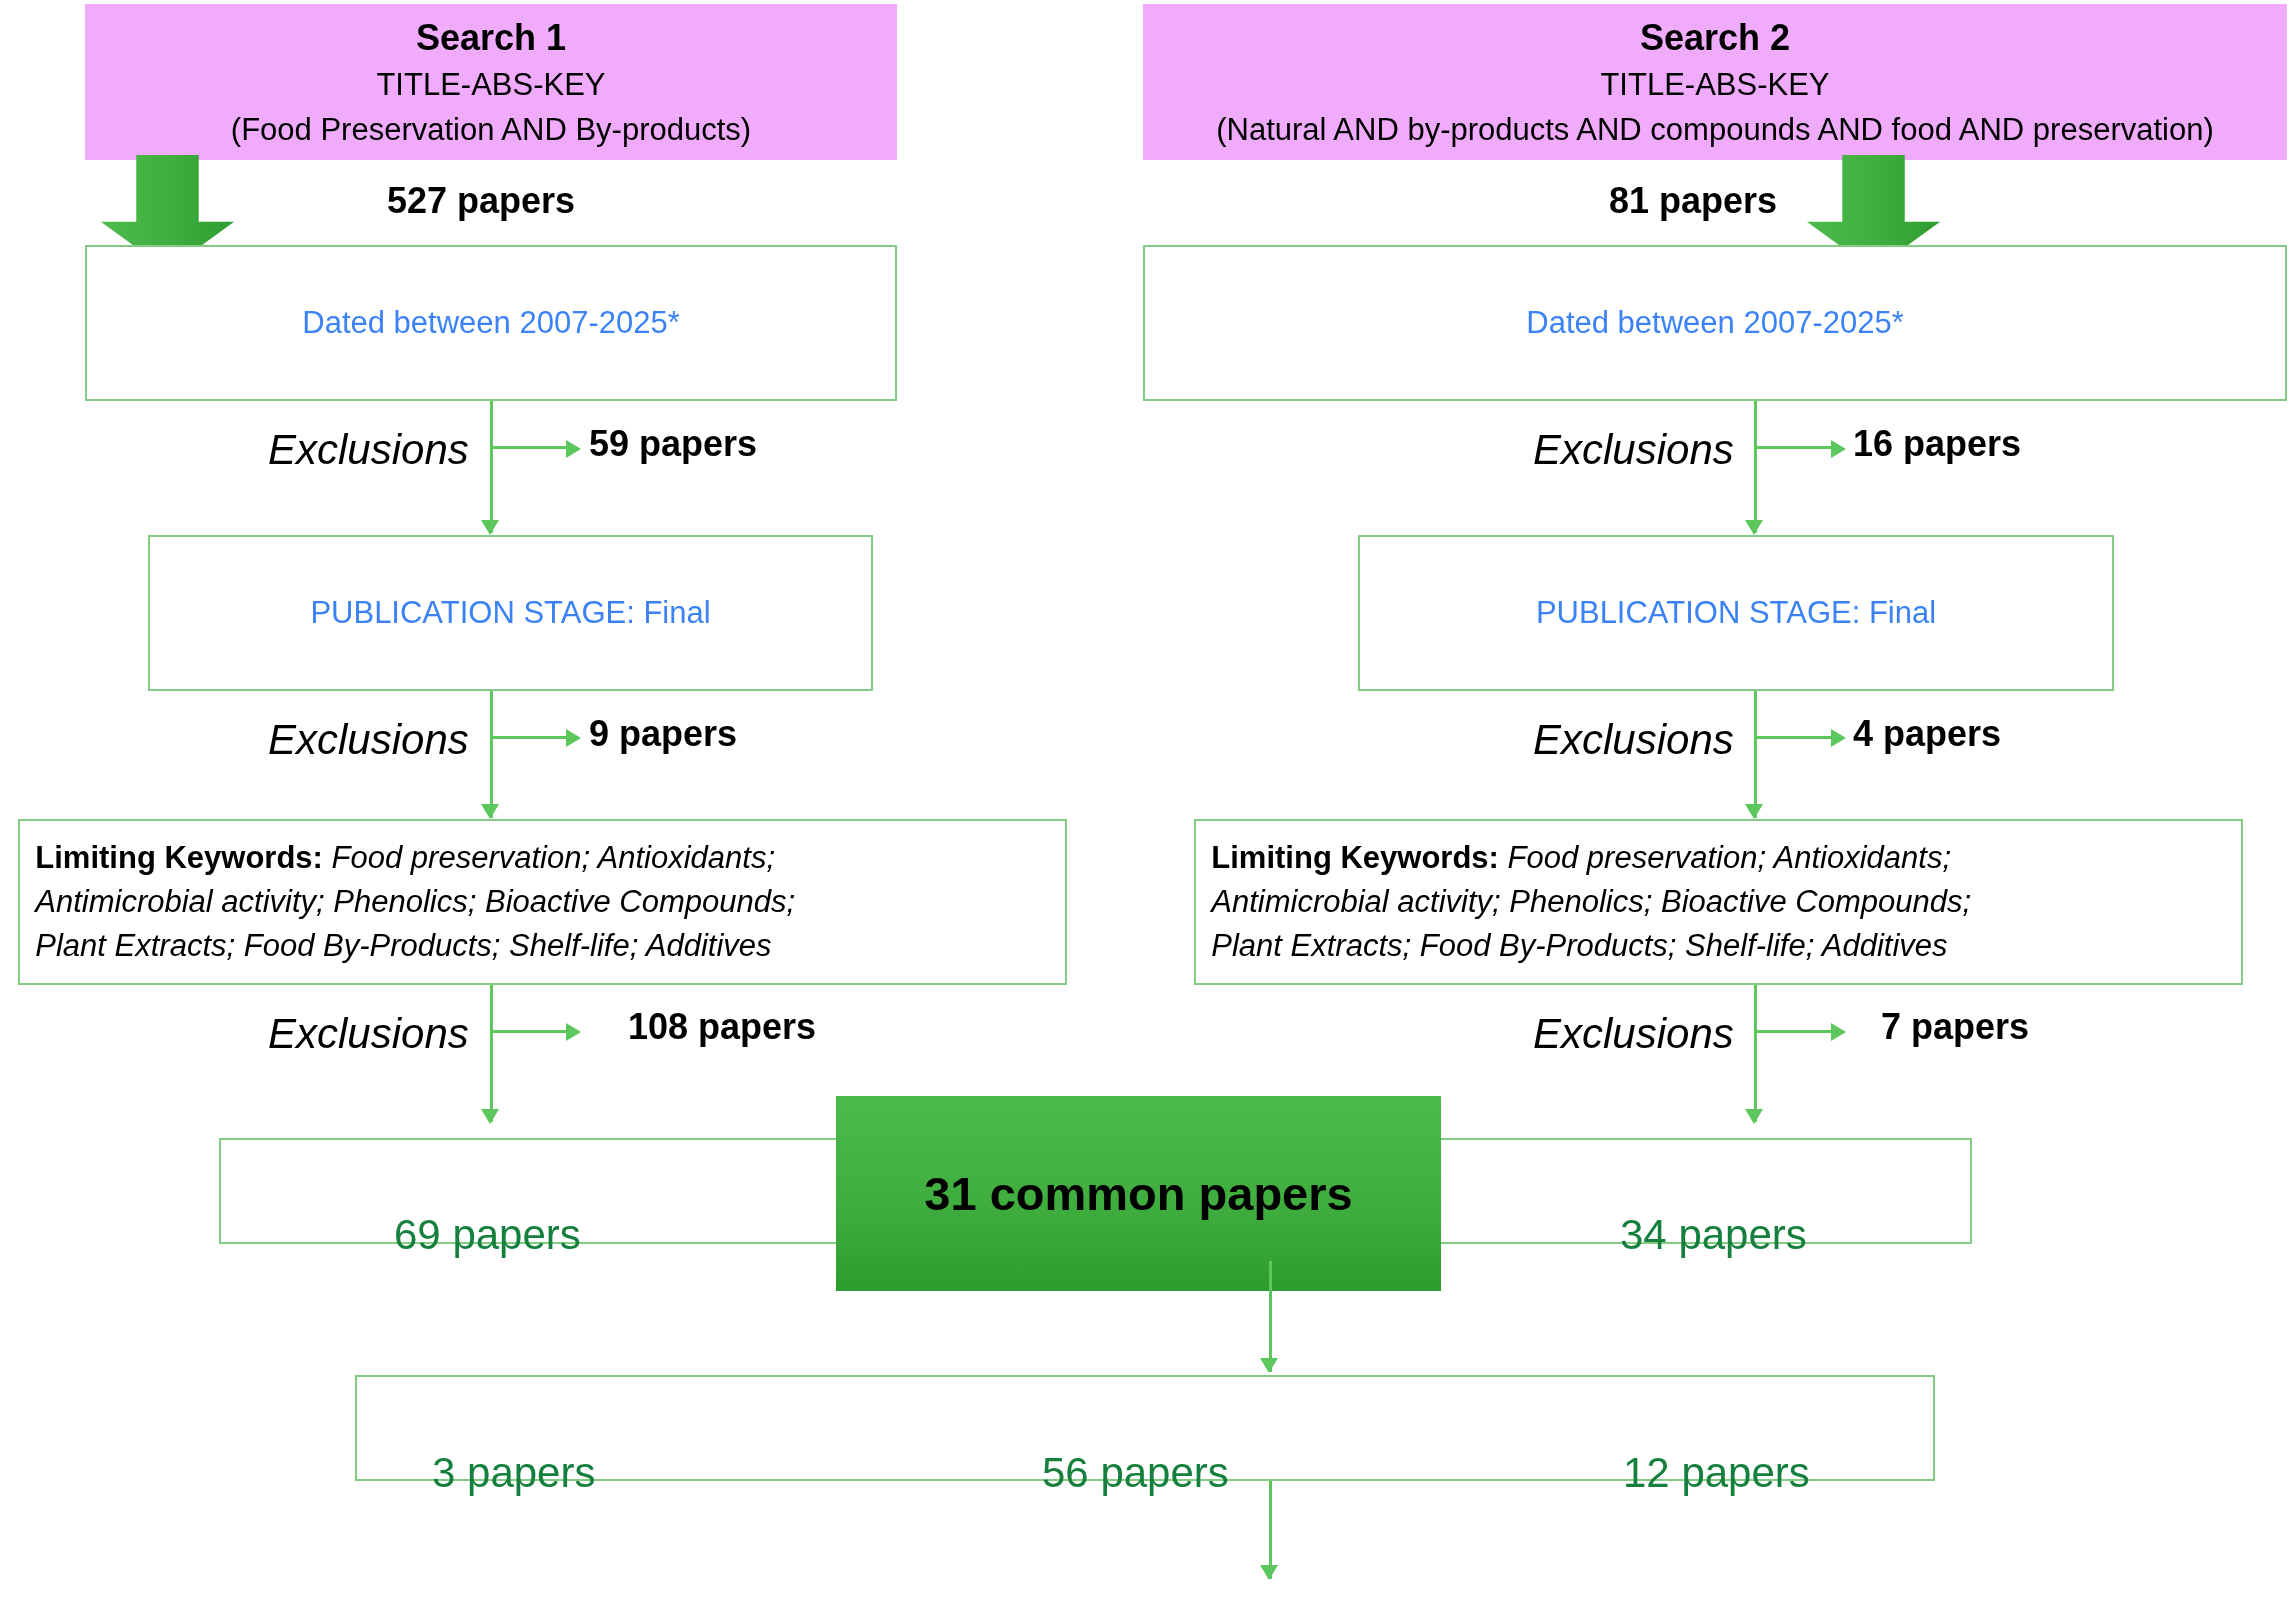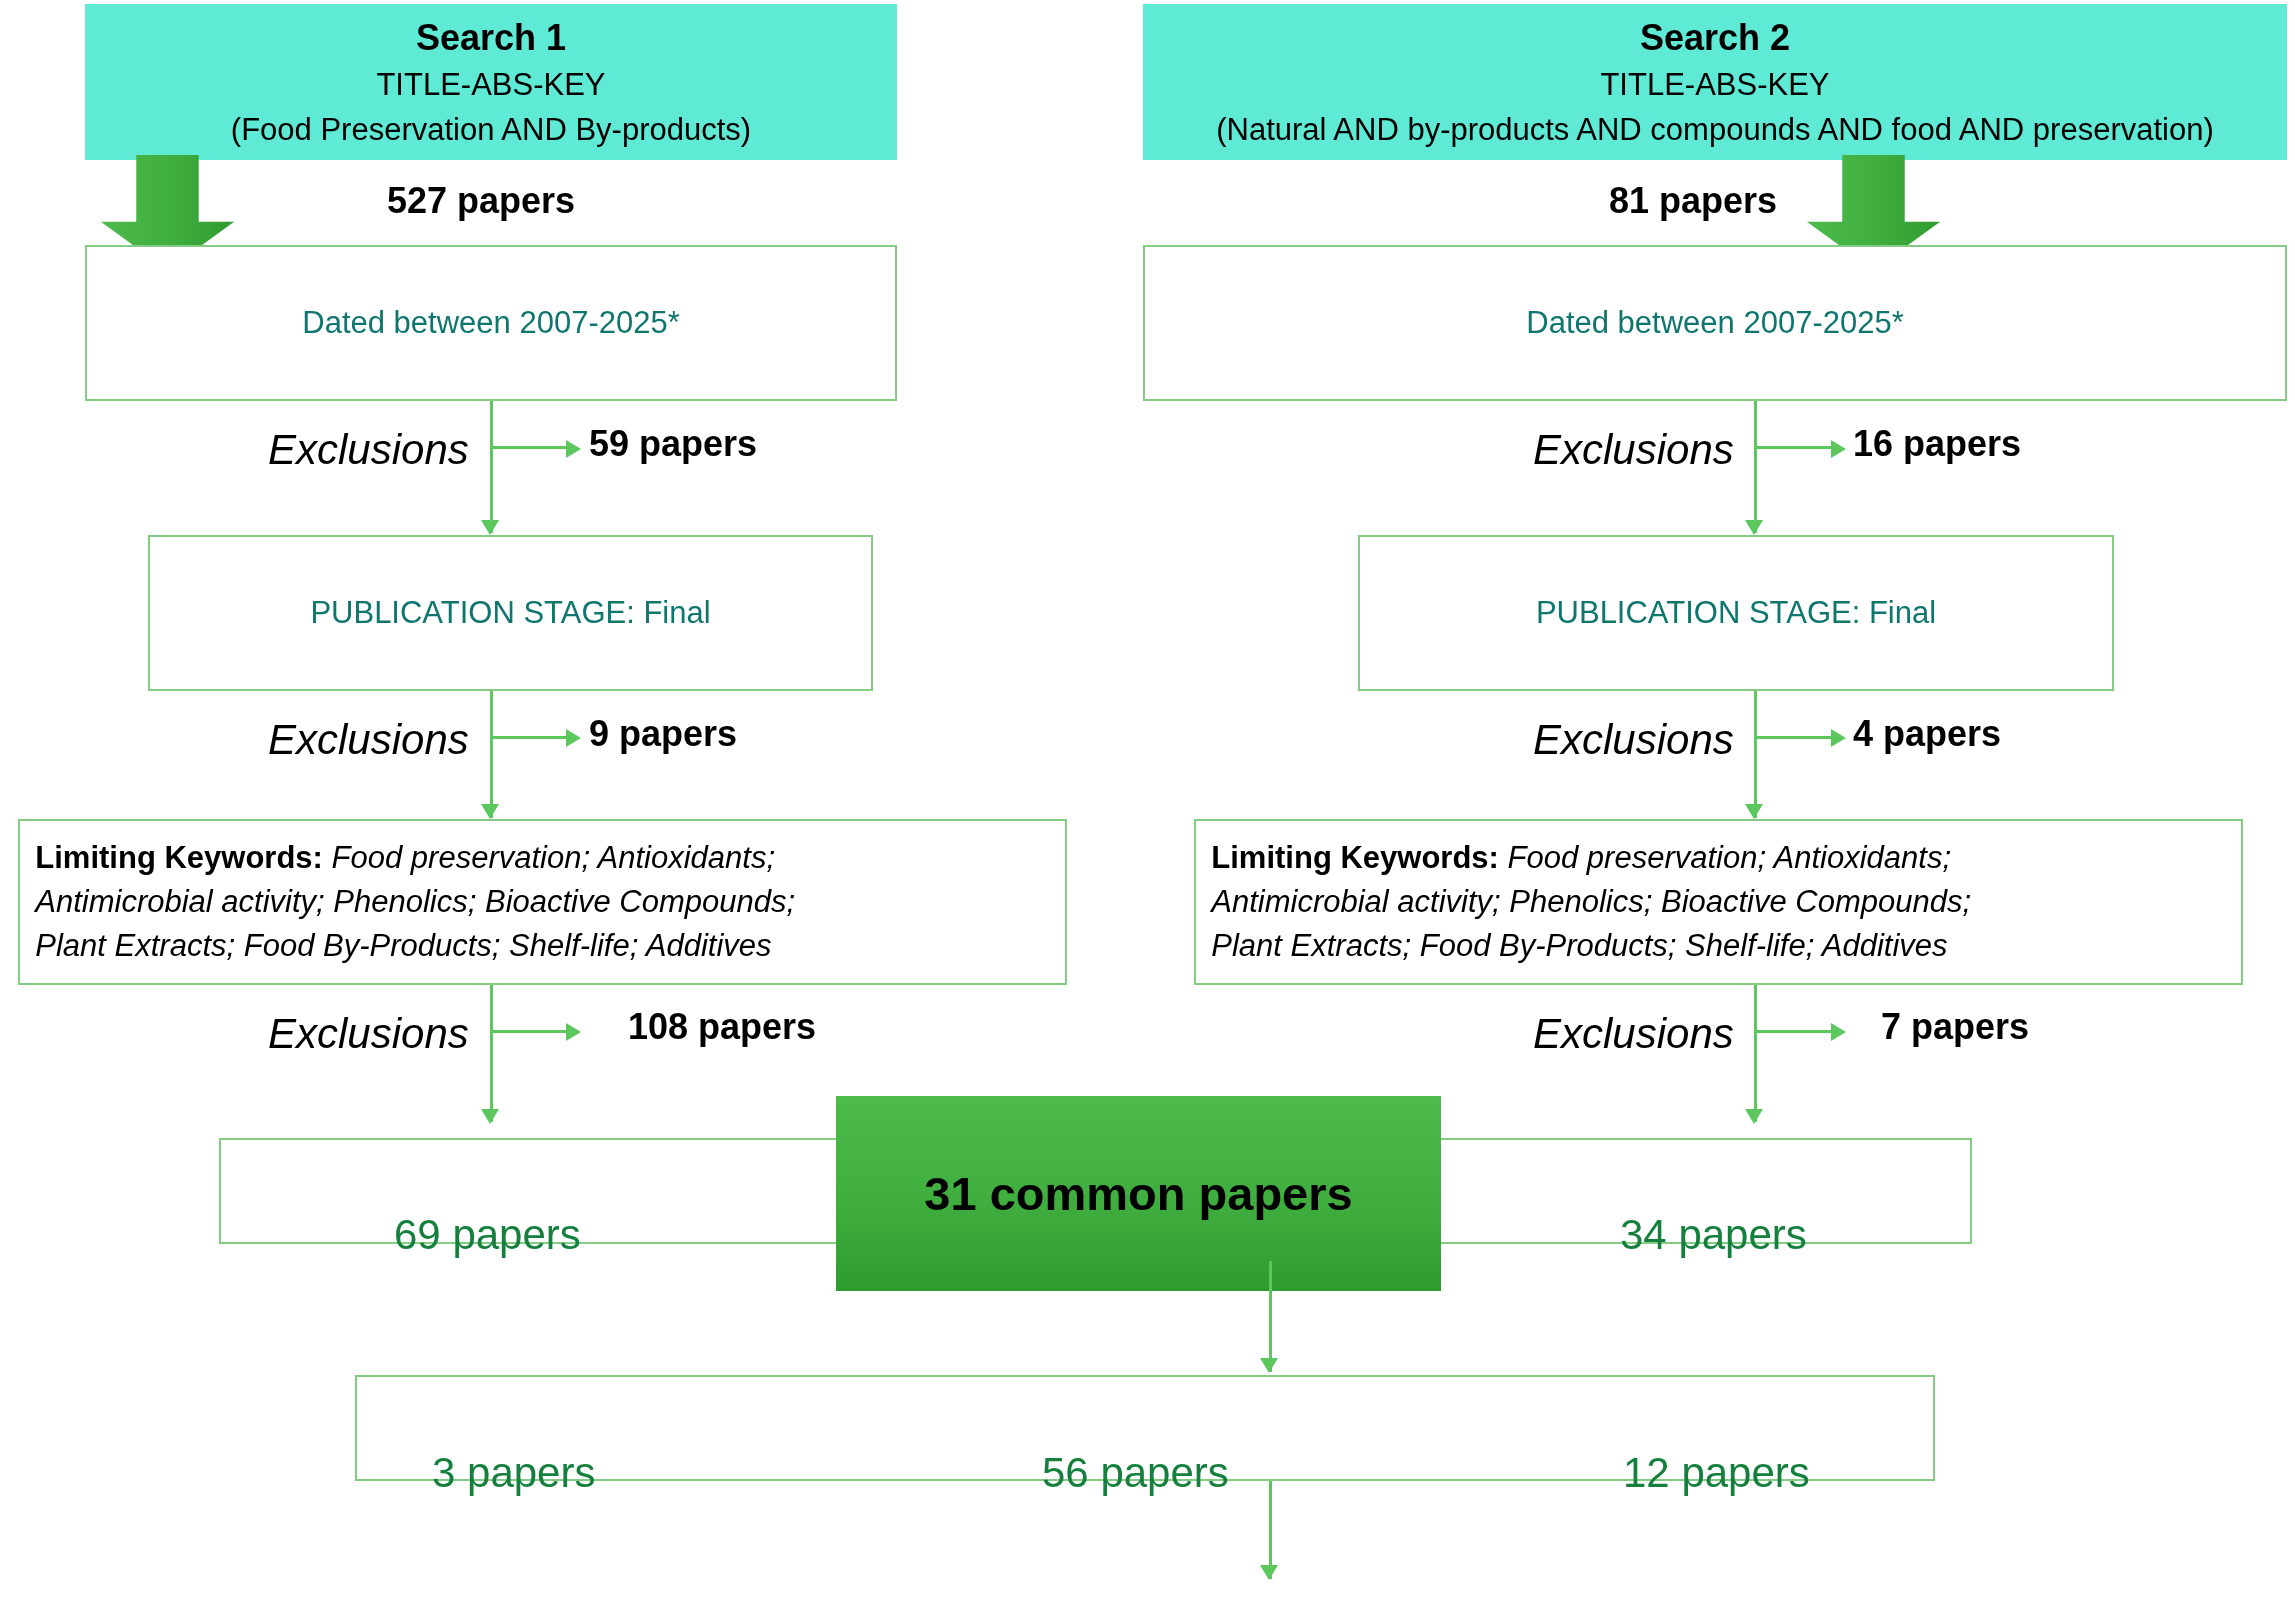--- a/index.html
+++ b/index.html
@@ -14,21 +14,21 @@
     position: relative;
     width: 2295px;
     height: 1624px;
     background: #ffffff;
     overflow: hidden;
   }
   .abs { position: absolute; }
 
   
   .search-banner {
-    background: #5eead4;
+    background: #f0abfc;
     display: flex;
     flex-direction: column;
     align-items: center;
     justify-content: flex-start;
     padding-top: 9.8px;
     box-sizing: border-box;
   }
   .search-title {
     font-size: 36px;
     font-weight: bold;
@@ -70,21 +70,21 @@
     background: #ffffff;
     box-sizing: border-box;
   }
   .obox-center {
     display: flex;
     align-items: center;
     justify-content: center;
   }
   .box-text {
     font-size: 31px;
-    color: #0f766e;
+    color: #3b82f6;
     text-align: center;
   }
 
   
   .kw-box {
     border: 2.1px solid #84CB84;
     background: #ffffff;
     box-sizing: border-box;
     display: flex;
     align-items: center;

